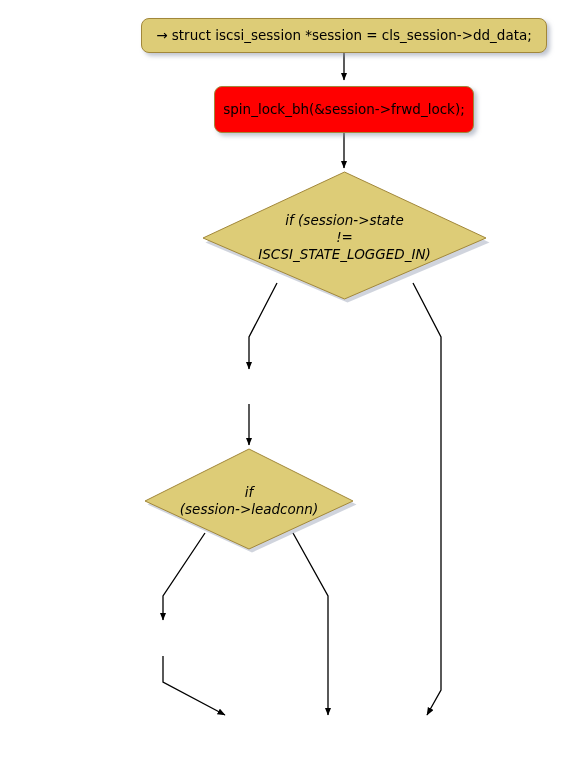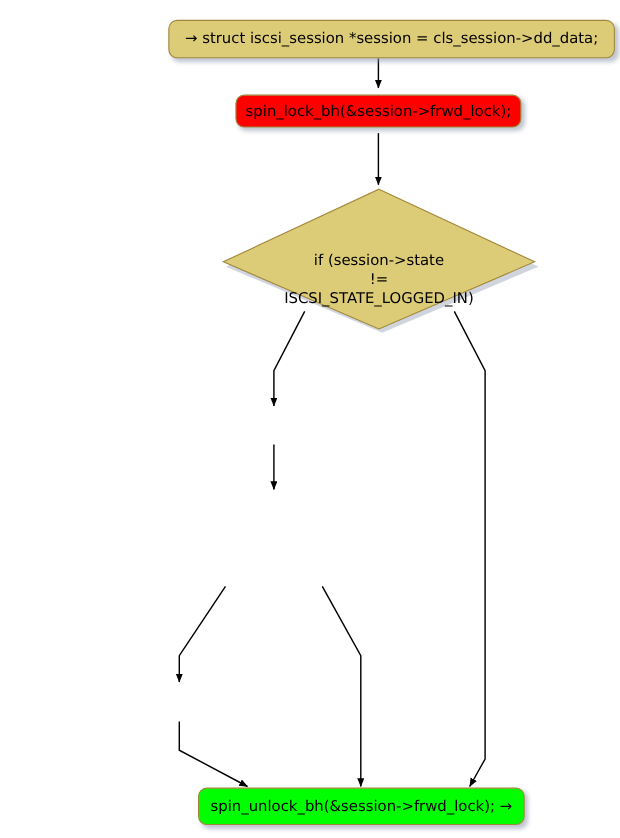--- a/index.html
+++ b/index.html
@@ -36,21 +36,20 @@
     border: 1px solid #a1873a;
     border-radius: 8px;
     box-shadow: 3px 3px 4px rgba(140,150,170,0.55);
     padding: 5px 9px;
     font-size: 13.5px;
     line-height: 17px;
     white-space: nowrap;
   }
   .box-activity {
     background: #ddcc77;
-    margin-left: 12px;
   }
   .box-red {
     background: #ff0000;
     border-color: #a1873a;
   }
   .box-green {
     background: #00ff00;
     border-color: #a1873a;
   }
   .diamond-wrap {
@@ -58,32 +57,33 @@
     z-index: 3;
   }
   .diamond-wrap svg {
     position: absolute;
     left: 0;
     top: 0;
   }
   .diamond-label {
     position: absolute;
     left: 0;
-    top: 17px;
+    top: 0;
     width: 100%;
     height: 100%;
     display: flex;
     align-items: center;
     justify-content: center;
     text-align: center;
     font-size: 13.5px;
     line-height: 17px;
     color: #000000;
     white-space: pre-line;
     pointer-events: none;
+    font-style: italic;
   }
 </style>
 </head>
 <body>
 
 <div id="canvas">
 
   <svg class="edge-layer" width="564" height="762" viewBox="0 0 564 762">
     <defs>
       <marker id="arrowhead" markerWidth="9" markerHeight="9" refX="7.5" refY="3.2" orient="auto" markerUnits="userSpaceOnUse">
@@ -106,30 +106,37 @@
       <path d="M205,533 L163,596 L163,620" marker-end="url(#arrowhead)"></path>
 
       <path d="M293,533 L328,596 L328,690 L328,715" marker-end="url(#arrowhead)"></path>
 
       <path d="M163,656 L163,682 L225,715" marker-end="url(#arrowhead)"></path>
     </g>
   </svg>
 
   <div class="node box box-activity" style="left:141px; top:18px; width:406px; height:35px;">→ struct iscsi_session *session = cls_session-&gt;dd_data;</div>
 
-  <div class="node box box-red" style="left:214px; top:86px; width:260px; height:30px;">spin_lock_bh(&amp;session-&gt;frwd_lock);</div>
+  <div class="node box box-red" style="left:214px; top:86px; width:260px; height:47px;">spin_lock_bh(&amp;session-&gt;frwd_lock);</div>
 
   <div class="diamond-wrap" style="left:197px; top:170px; width:295px; height:135px;">
     <svg width="295" height="135" viewBox="0 0 295 135">
       <polygon points="150.5,5.5 292.5,72.5 150.5,132.5 8.5,72.5" fill="rgba(150,160,180,0.45)" stroke="none"></polygon>
       <polygon points="147.5,2 289,68 147.5,129 6,68" fill="#ddcc77" stroke="#a1873a" stroke-width="1"></polygon>
     </svg>
     <div class="diamond-label">if (session-&gt;state
 !=
 ISCSI_STATE_LOGGED_IN)</div>
   </div>
 
 
+  <div class="diamond-wrap" style="left:139px; top:447px; width:220px; height:108px;">
+    <svg width="220" height="108" viewBox="0 0 220 108">
+      <polygon points="113,5.5 217.5,57.5 113,105.5 8.5,57.5" fill="rgba(150,160,180,0.45)" stroke="none"></polygon>
+      <polygon points="110,2 214,54 110,102 6,54" fill="#ddcc77" stroke="#a1873a" stroke-width="1"></polygon>
+    </svg>
+    <div class="diamond-label">if
+(session-&gt;leadconn)</div>
+  </div>
 
 
-  <div class="node box box-green" style="left:180px; top:716px; width:297px; height:34px;">spin_unlock_bh(&amp;session-&gt;frwd_lock); →</div>
 
 </div>
 
 </body></html>

